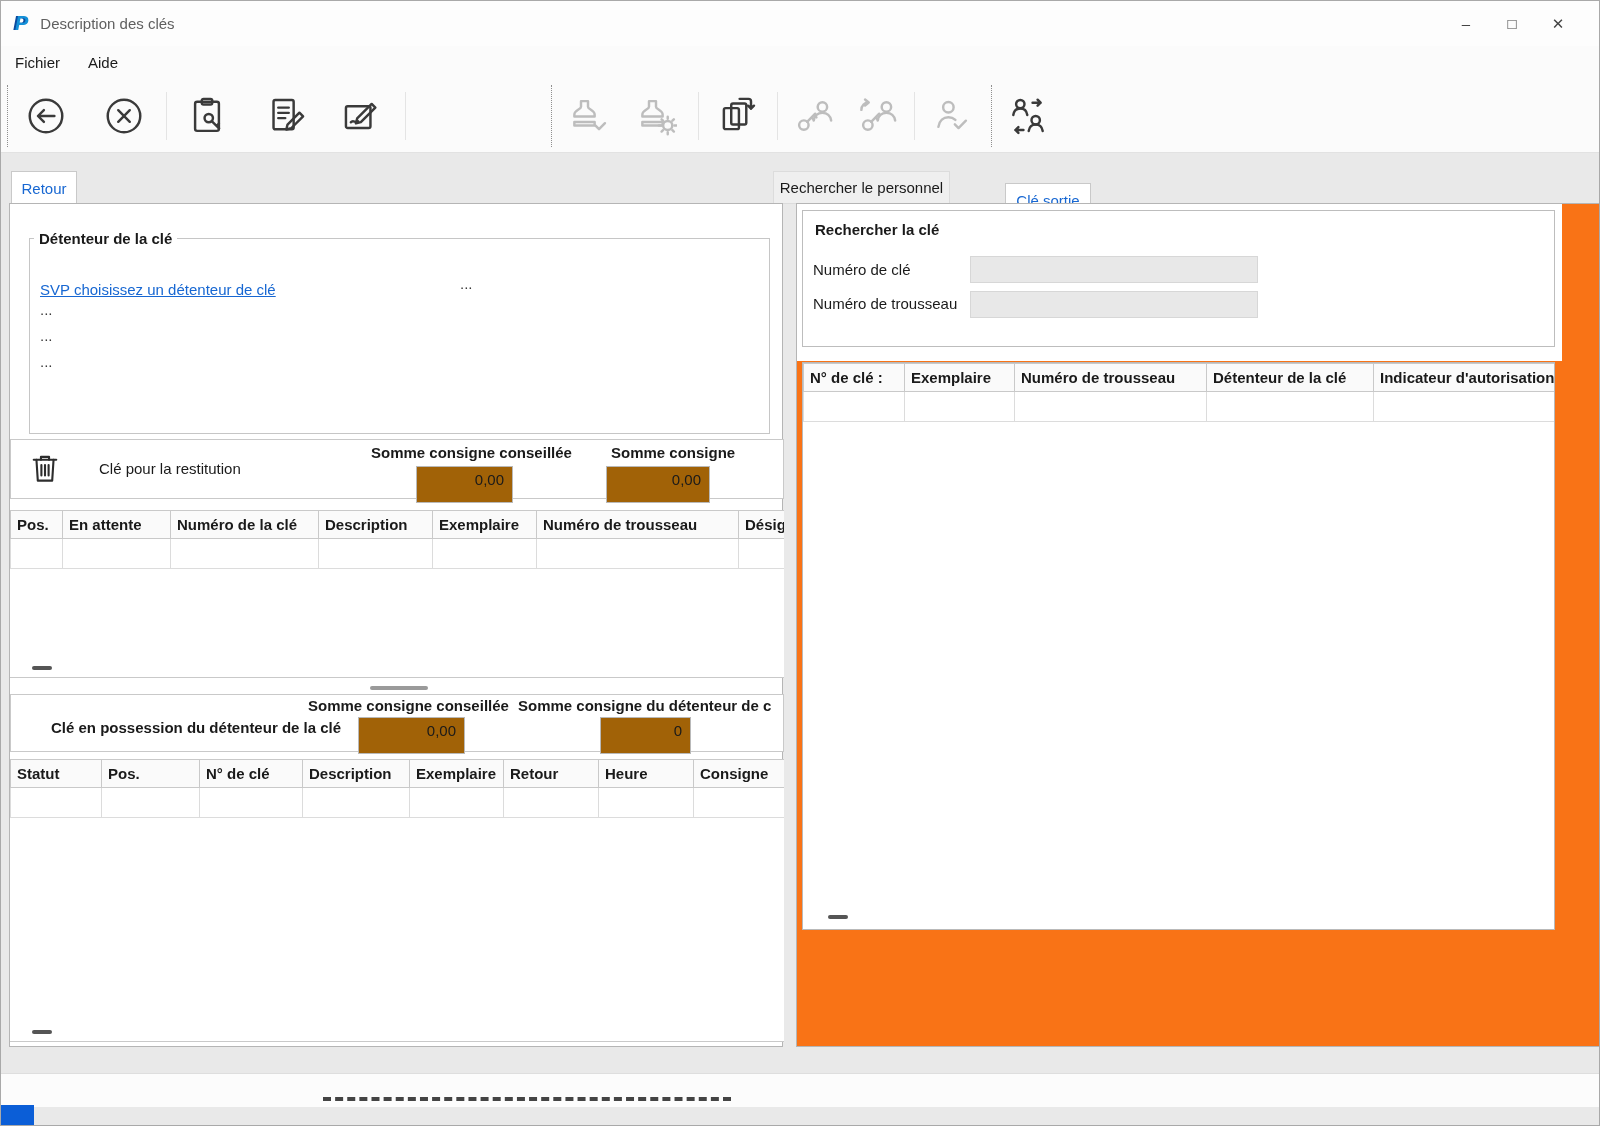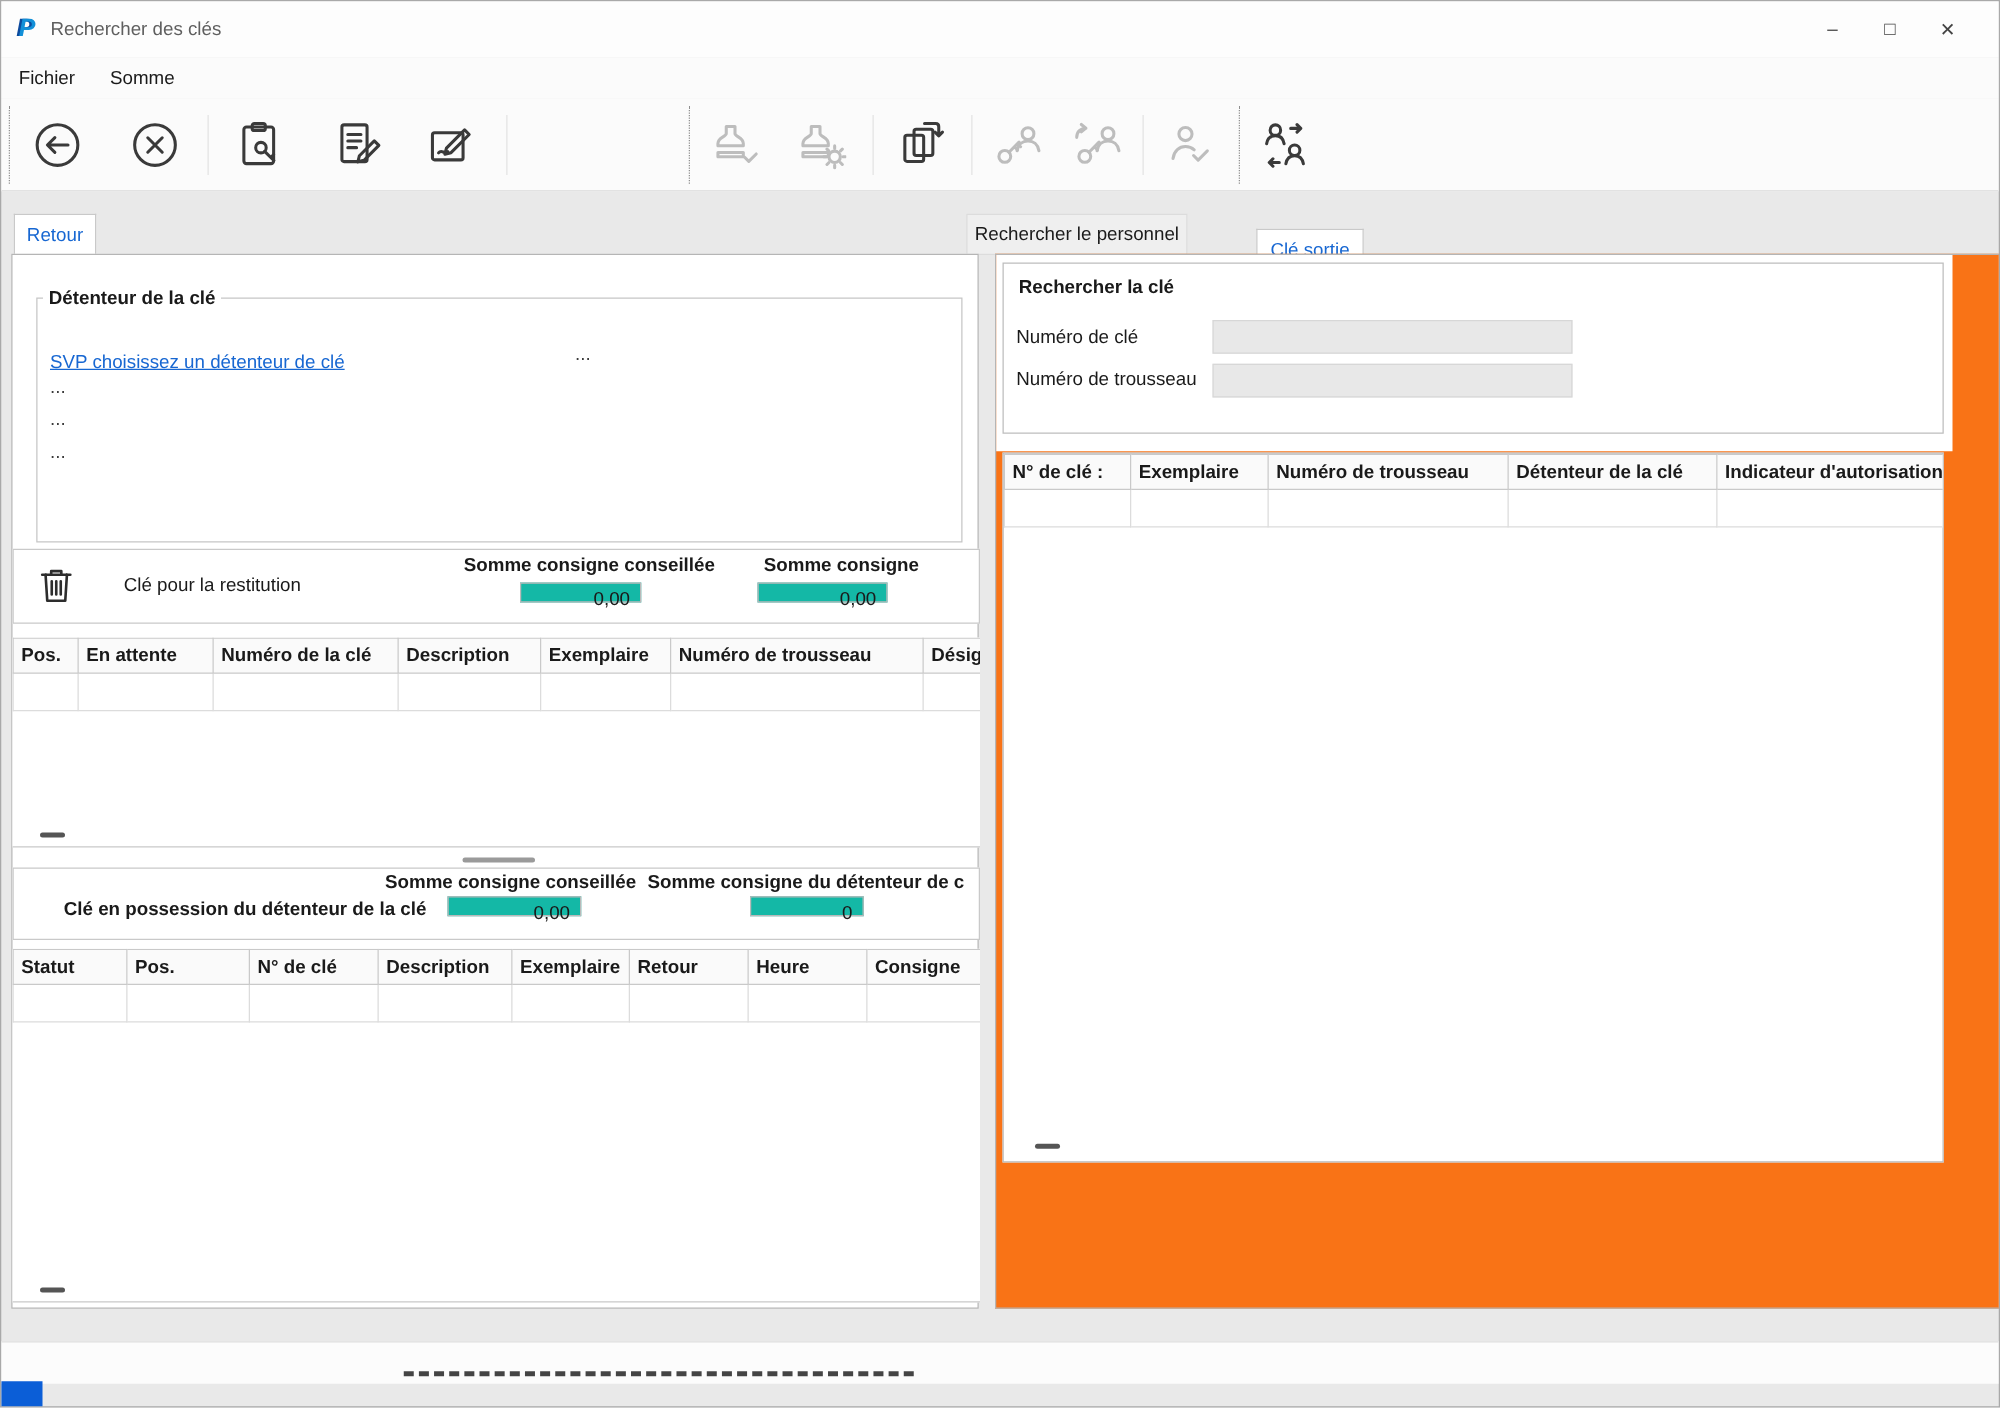--- a/index.html
+++ b/index.html
@@ -41,21 +41,21 @@
   fieldset.holder { position:absolute; left:19px; top:26px; width:741px; height:204px; border:1px solid #c6c6c6; }
   fieldset.holder legend { font-weight:bold; padding:0 5px; margin-left:4px; }
   .holder-link { position:absolute; left:10px; top:34px; color:#1767d2;text-decoration:underline; }
   .holder-ellipsis { position:absolute; left:430px; top:28px; color:#3a3a3a; }
   .holder-row { position:absolute; left:10px; color:#3a3a3a; }
   
   .resti-box { position:absolute; left:0; top:235px; width:774px; height:60px; border:1px solid #c9c9c9; background:#fff; }
   .resti-box .trash-wrap { position:absolute; left:16px; top:10px; width:38px; height:38px; }
   .resti-box .trash-wrap svg { width:36px; height:36px; color:#2d2d2d; }
   .lbl-b { font-weight:bold; white-space:nowrap; }
-  .field { position:absolute; border:1px solid #b9b9b9; background:#14b8a6; text-align:right; padding:4px 8px; height:16px; }
+  .field { position:absolute; border:1px solid #b9b9b9; background:#a16207; text-align:right; padding:4px 8px; height:37px; }
   
   .tablewrap { position:absolute; left:0; width:774px; background:#fff; border-bottom:1px solid #c9c9c9; overflow:hidden; }
   table.grid { border-collapse:collapse; table-layout:fixed; width:100%; }
   table.grid th { border:1px solid #c9c9c9; background:#fafafa; font-weight:bold; text-align:left; padding:3px 6px; height:28px; font-size:15px; white-space:nowrap; overflow:hidden; }
   table.grid td { border:1px solid #dcdcdc; height:30px; background:#fff; }
   td.sel { background:#cde9fb; border-color:#9ccdec; }
   td.cream { background:#fdf5df; border-color:#e8dcb8; }
   .scroll-dash { position:absolute; left:22px; bottom:7px; width:20px; height:4px; background:#555; border-radius:2px; }
   .splitter-dash { position:absolute; left:360px; top:482px; width:58px; height:4px; background:#9a9a9a; border-radius:2px; }
   
@@ -73,31 +73,31 @@
   .bottom-blue { position:absolute; left:0; top:1104px; width:33px; height:22px; background:#0b5ed7; }
   .bottom-dashes { position:absolute; left:322px; top:1096px; width:408px; height:0; border-top:4px dashed #444; }
 </style>
 </head>
 <body>
 
 <div class="window">
 
   <div class="titlebar">
     <span class="logo">P</span>
-    <span class="title-text">Rechercher des clés</span>
+    <span class="title-text">Description des clés</span>
     <div class="win-controls">
       <div class="win-btn">–</div>
       <div class="win-btn">□</div>
       <div class="win-btn">✕</div>
     </div>
   </div>
 
   <div class="menubar">
     <span class="menu-item">Fichier</span>
-    <span class="menu-item">Somme</span>
+    <span class="menu-item">Aide</span>
   </div>
 
   <div class="toolbar">
     <div class="sep-dot" style="margin-left:6px"></div>
     <div class="tbtn" style="margin-left:12px">
       <svg class="icon" viewBox="0 0 24 24">
           <circle cx="12" cy="12" r="9.3"></circle>
           <path d="M16.8 12H7.6M10.8 8.6L7.4 12l3.4 3.4"></path>
         </svg>
     </div>

